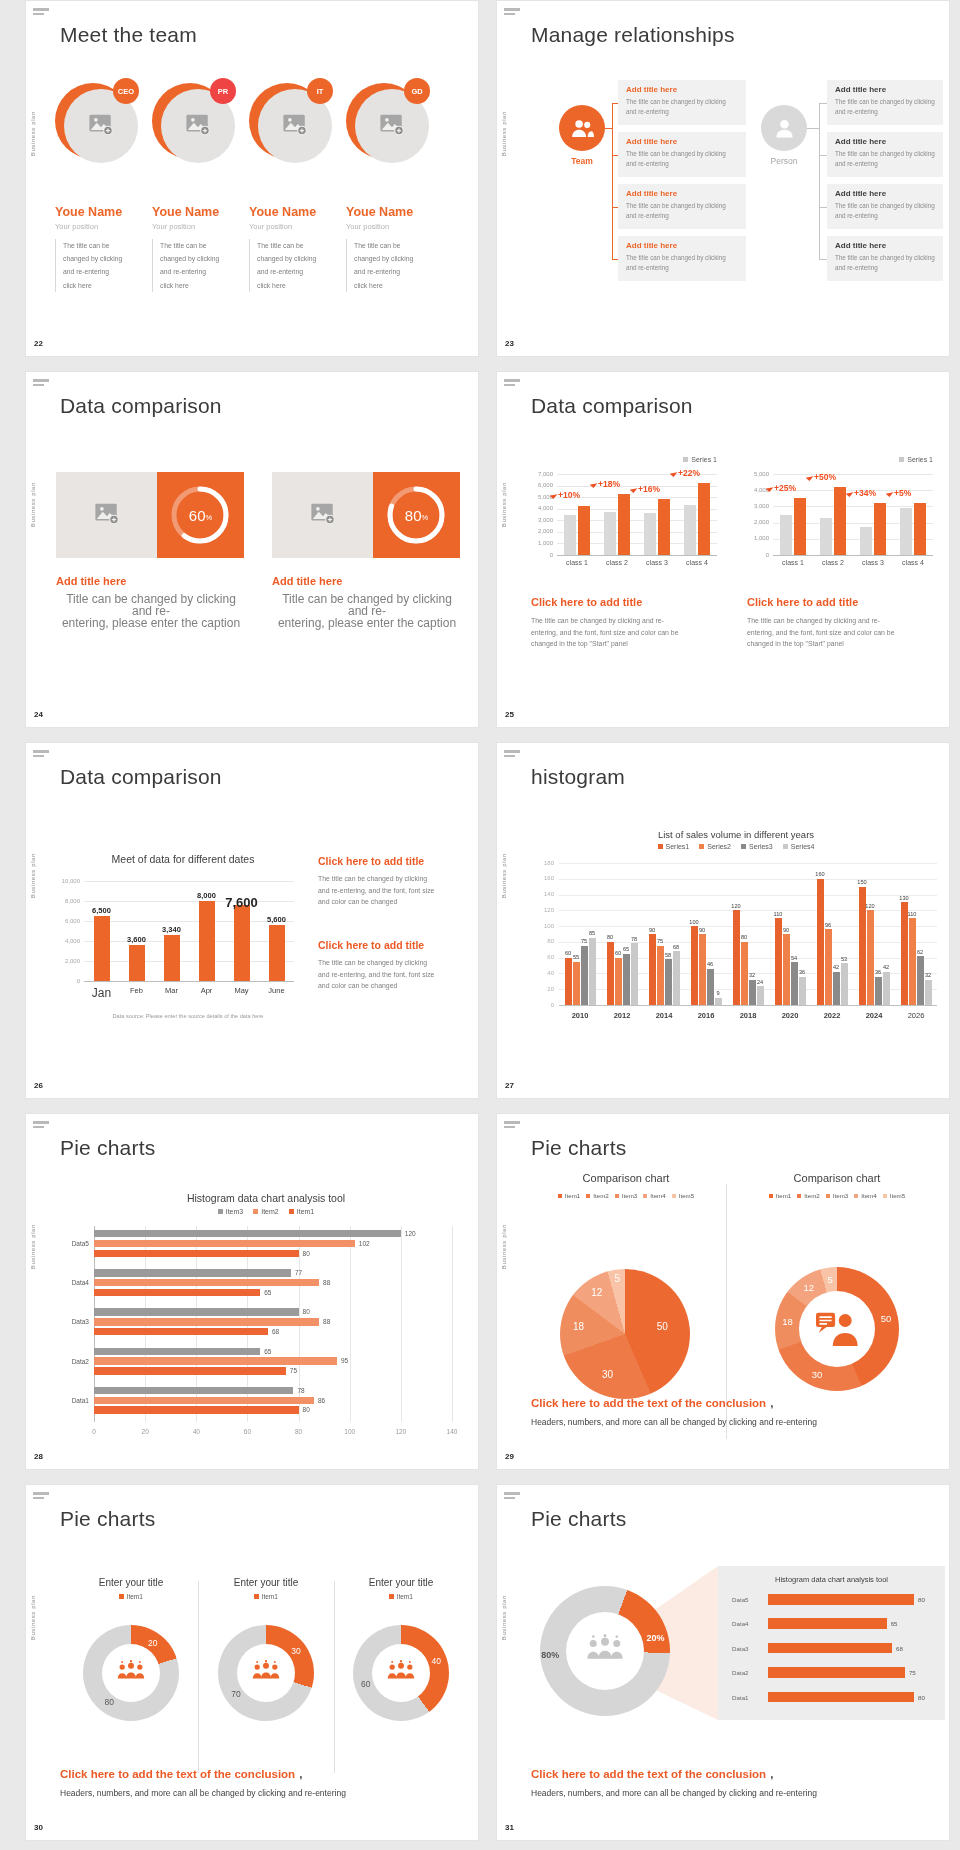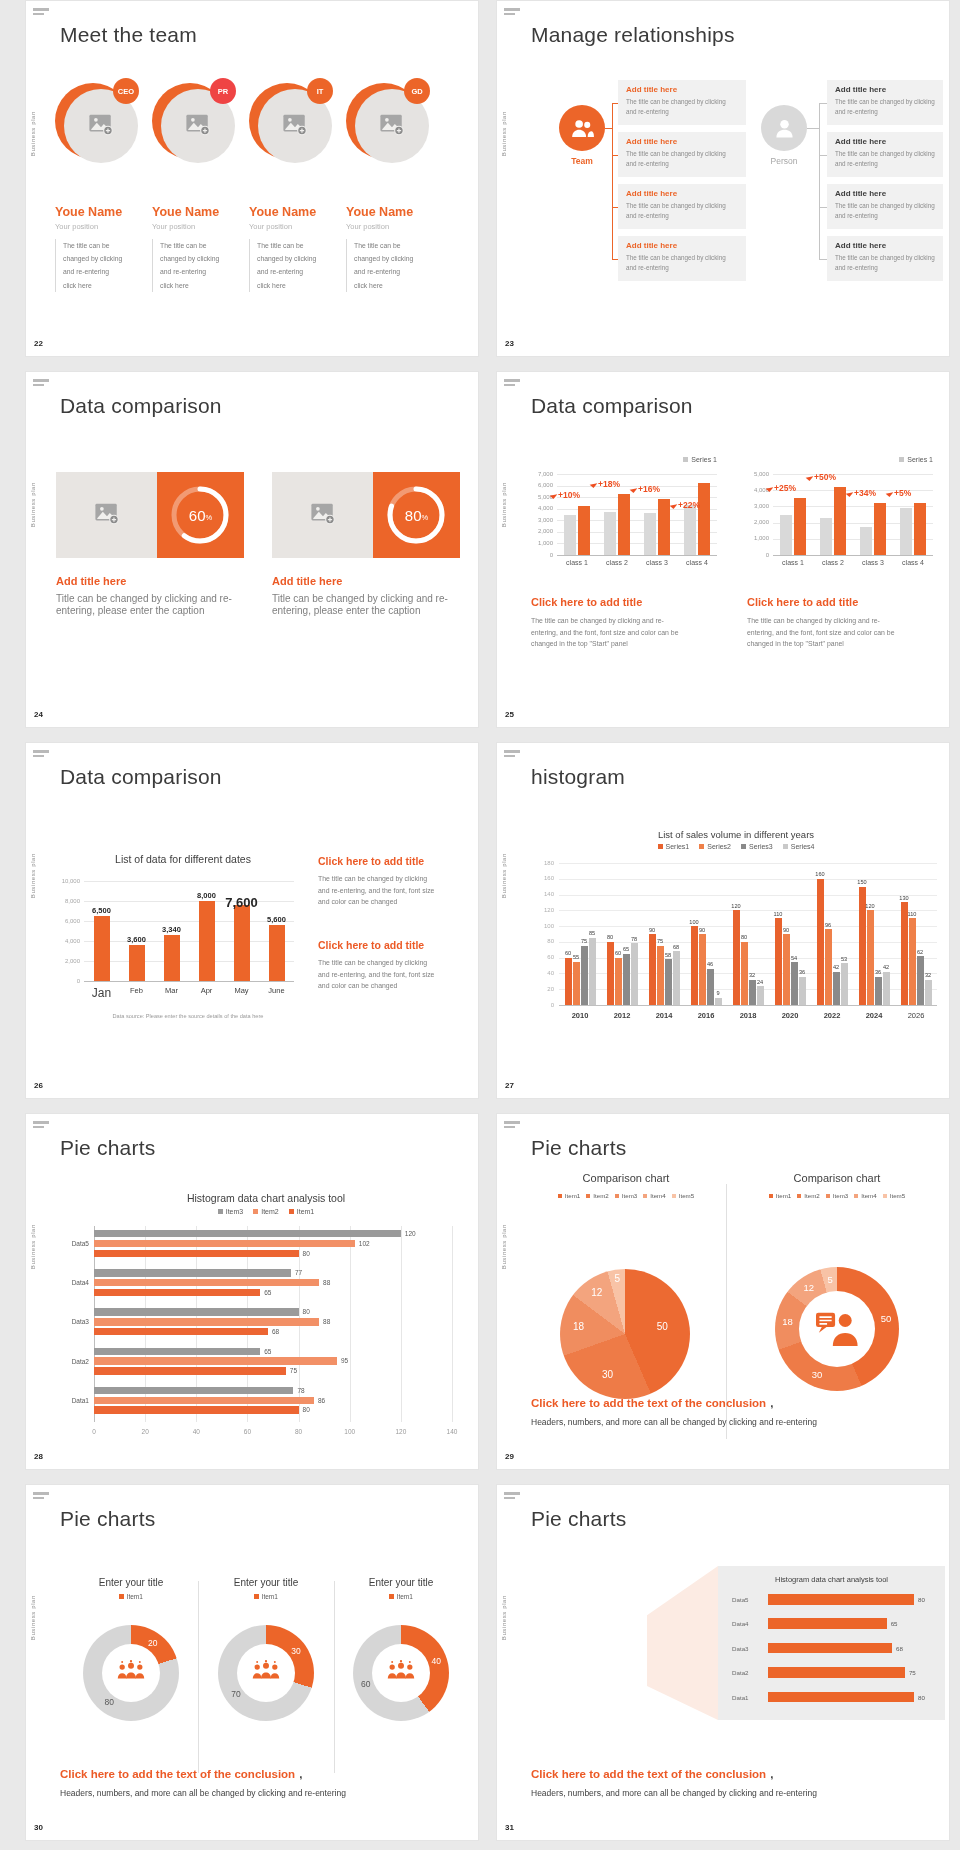--- a/index.html
+++ b/index.html
@@ -10,21 +10,21 @@
   .slide-title{position:absolute;left:34px;top:22px;font-size:21px;font-weight:300;color:#3b3b3b;letter-spacing:.2px;}
   .logo{position:absolute;left:7px;top:7px;width:16px;}
   .logo i{display:block;height:2.5px;background:#b9b9b9;margin-bottom:2px;}
   .logo i:last-child{width:11px;}
   .side-label{position:absolute;left:4px;top:110px;writing-mode:vertical-rl;transform:rotate(180deg);font-size:6px;color:#8f8f8f;letter-spacing:.6px;}
   .page-num{position:absolute;left:8px;bottom:8px;font-size:8px;font-weight:700;color:#262626;}
   .pre{white-space:pre-line;}
   .concl-title{position:absolute;left:34px;top:283px;font-size:11.5px;font-weight:700;color:#ec5a26;}
   .concl-title .comma{color:#3f3f3f;font-weight:700;margin-left:4px;}
   .concl-text{position:absolute;left:34px;top:303px;font-size:8.5px;color:#3f3f3f;}
-  .card-sub{position:absolute;font-size:10px;line-height:12px;color:#7f7f7f;}
+  .card-sub{position:absolute;font-size:12px;line-height:12px;color:#7f7f7f;text-align:center;}
   .blk-title{position:absolute;font-size:10.5px;font-weight:700;color:#ec5a26;}
   .blk-text{position:absolute;font-size:6.9px;line-height:11.5px;color:#7f7f7f;}
   .panel-title{position:absolute;font-size:11px;color:#404040;text-align:center;}
   .vline{position:absolute;width:1px;background:#e0e0e0;}
 </style>
 </head>
 <body>
 
 <div class="canvas">
 
@@ -302,21 +302,21 @@
         <div style="position: absolute; left: 86.5px; top: 37.6714px; width: 12px; height: 61.3286px; background: rgb(236, 101, 41);"></div>
         <div style="position: absolute; left: 66px; top: 103px; width: 40px; text-align: center; font-size: 7px; color: rgb(89, 89, 89);">class 2</div>
         <div style="position: absolute; left: 60px; top: 22.6714px; width: 50px; font-size: 8.5px; font-weight: 700; color: rgb(238, 78, 32); white-space: nowrap;"><i style="display:inline-block;width:0;height:0;border-left:5px solid transparent;border-bottom:6px solid #ee4e20;transform:rotate(40deg);margin-right:2px"></i>+18%</div>
         <div style="position: absolute; left: 112.5px; top: 57.3429px; width: 12px; height: 41.6571px; background: rgb(217, 217, 217);"></div>
         <div style="position: absolute; left: 126.5px; top: 43.4571px; width: 12px; height: 55.5429px; background: rgb(236, 101, 41);"></div>
         <div style="position: absolute; left: 106px; top: 103px; width: 40px; text-align: center; font-size: 7px; color: rgb(89, 89, 89);">class 3</div>
         <div style="position: absolute; left: 100px; top: 28.4571px; width: 50px; font-size: 8.5px; font-weight: 700; color: rgb(238, 78, 32); white-space: nowrap;"><i style="display:inline-block;width:0;height:0;border-left:5px solid transparent;border-bottom:6px solid #ee4e20;transform:rotate(40deg);margin-right:2px"></i>+16%</div>
         <div style="position: absolute; left: 152.5px; top: 49.2429px; width: 12px; height: 49.7571px; background: rgb(217, 217, 217);"></div>
         <div style="position: absolute; left: 166.5px; top: 27.2571px; width: 12px; height: 71.7429px; background: rgb(236, 101, 41);"></div>
         <div style="position: absolute; left: 146px; top: 103px; width: 40px; text-align: center; font-size: 7px; color: rgb(89, 89, 89);">class 4</div>
-        <div style="position: absolute; left: 140px; top: 12.2571px; width: 50px; font-size: 8.5px; font-weight: 700; color: rgb(238, 78, 32); white-space: nowrap; margin-top: 32px;"><i style="display:inline-block;width:0;height:0;border-left:5px solid transparent;border-bottom:6px solid #ee4e20;transform:rotate(40deg);margin-right:2px"></i>+22%</div>
+        <div style="position: absolute; left: 140px; top: 12.2571px; width: 50px; font-size: 8.5px; font-weight: 700; color: rgb(238, 78, 32); white-space: nowrap;"><i style="display:inline-block;width:0;height:0;border-left:5px solid transparent;border-bottom:6px solid #ee4e20;transform:rotate(40deg);margin-right:2px"></i>+22%</div>
       </div>
     <div class="abs" style="left:250px;top:84px;width:200px;height:126px">
         <div style="position: absolute; left: 26px; top: 0px; width: 160px; display: flex; justify-content: flex-end; gap: 0px;">
           <span style="display: inline-flex; align-items: center; gap: 3px; font-size: 7px; color: rgb(89, 89, 89);">
             <i style="width: 5px; height: 5px; background: rgb(200, 200, 200); display: inline-block;"></i>
             <span>Series 1</span>
           </span>
         </div>
         <div style="position: absolute; left: 26px; top: 18px; width: 160px; height: 1px; background: rgb(232, 232, 232);"></div>
         <div style="position: absolute; left: 0px; top: 14.5px; width: 22px; text-align: right; font-size: 6px; color: rgb(154, 154, 154);">5,000</div>
@@ -358,21 +358,21 @@
     <div class="page-num">25</div>
   </section>
 
   <section class="slide" style="left:26px;top:743px">
     <div class="logo">
         <i></i>
         <i></i>
       </div>
     <div class="side-label">Business plan</div>
     <div class="slide-title">Data comparison</div>
-    <div class="abs" style="left:34px;top:110px;width:246px;text-align:center;font-size:10.5px;color:#404040">List of data for different dates</div>
+    <div class="abs" style="left:34px;top:110px;width:246px;text-align:center;font-size:10.5px;color:#404040">Meet of data for different dates</div>
     <div class="abs" style="left:34px;top:128px;width:246px;height:150px">
         <div style="position: absolute; left: 24px; top: 10px; width: 210px; height: 1px; background: rgb(232, 232, 232);"></div>
         <div style="position: absolute; left: 0px; top: 6.5px; width: 20px; text-align: right; font-size: 6px; color: rgb(168, 168, 168);">10,000</div>
         <div style="position: absolute; left: 24px; top: 30px; width: 210px; height: 1px; background: rgb(232, 232, 232);"></div>
         <div style="position: absolute; left: 0px; top: 26.5px; width: 20px; text-align: right; font-size: 6px; color: rgb(168, 168, 168);">8,000</div>
         <div style="position: absolute; left: 24px; top: 50px; width: 210px; height: 1px; background: rgb(232, 232, 232);"></div>
         <div style="position: absolute; left: 0px; top: 46.5px; width: 20px; text-align: right; font-size: 6px; color: rgb(168, 168, 168);">6,000</div>
         <div style="position: absolute; left: 24px; top: 70px; width: 210px; height: 1px; background: rgb(232, 232, 232);"></div>
         <div style="position: absolute; left: 0px; top: 66.5px; width: 20px; text-align: right; font-size: 6px; color: rgb(168, 168, 168);">4,000</div>
         <div style="position: absolute; left: 24px; top: 90px; width: 210px; height: 1px; background: rgb(232, 232, 232);"></div>
@@ -809,18 +809,35 @@
           <div style="position: absolute; left: 50px; top: 52.8px; width: 124.1px; height: 10.5px; background: rgb(236, 101, 41);"></div>
           <div style="position: absolute; left: 178.1px; top: 54.8px; font-size: 6.2px; color: rgb(89, 89, 89);">68</div>
           <div style="position: absolute; left: 14px; top: 79.2px; width: 32px; font-size: 6.2px; color: rgb(106, 106, 106);">Data2</div>
           <div style="position: absolute; left: 50px; top: 77.2px; width: 136.875px; height: 10.5px; background: rgb(236, 101, 41);"></div>
           <div style="position: absolute; left: 190.875px; top: 79.2px; font-size: 6.2px; color: rgb(89, 89, 89);">75</div>
           <div style="position: absolute; left: 14px; top: 103.6px; width: 32px; font-size: 6.2px; color: rgb(106, 106, 106);">Data1</div>
           <div style="position: absolute; left: 50px; top: 101.6px; width: 146px; height: 10.5px; background: rgb(236, 101, 41);"></div>
           <div style="position: absolute; left: 200px; top: 103.6px; font-size: 6.2px; color: rgb(89, 89, 89);">80</div>
         </div>
     </div>
+    <div class="abs" style="left: 43px; top: 101px; width: 130px; height: 130px; border-radius: 50%; background: conic-gradient(from 20deg, rgb(236, 101, 41) 0deg, rgb(236, 101, 41) 72deg, rgb(214, 214, 214) 72deg, rgb(214, 214, 214) 360deg);">
+        <div style="position: absolute; left: 26px; top: 26px; width: 78px; height: 78px; border-radius: 50%; background: rgb(255, 255, 255); display: flex; align-items: center; justify-content: center;">
+          <span><svg width="40" height="30.58823529411765" viewBox="0 0 34 26" fill="#c6c6c6">
+              <circle cx="7" cy="8" r="3"></circle>
+              <path d="M2 21c0-4 2.4-6 5-6s5 2 5 6z"></path>
+              <circle cx="17" cy="6.6" r="3.4"></circle>
+              <path d="M11.4 21c0-4.6 2.6-6.8 5.6-6.8s5.6 2.2 5.6 6.8z"></path>
+              <circle cx="27" cy="8" r="3"></circle>
+              <path d="M22 21c0-4 2.4-6 5-6s5 2 5 6z"></path>
+              <circle cx="7" cy="2.2" r="1.1"></circle>
+              <circle cx="17" cy="1.4" r="1.3"></circle>
+              <circle cx="27" cy="2.2" r="1.1"></circle>
+            </svg></span>
+        </div>
+        <div style="position: absolute; left: 101.455px; top: 46.9201px; width: 28px; text-align: center; font-size: 9px; font-weight: 700; color: rgb(255, 255, 255);">20%</div>
+        <div style="position: absolute; left: -3.79071px; top: 64.2936px; width: 28px; text-align: center; font-size: 9px; font-weight: 700; color: rgb(89, 89, 89);">80%</div>
+      </div>
     <div class="concl-title"><span>Click here to add the text of the conclusion</span><span class="comma">,</span></div>
     <div class="concl-text">Headers, numbers, and more can all be changed by clicking and re-entering</div>
     <div class="page-num">31</div>
   </section>
 
 </div>
 
 </body></html>

